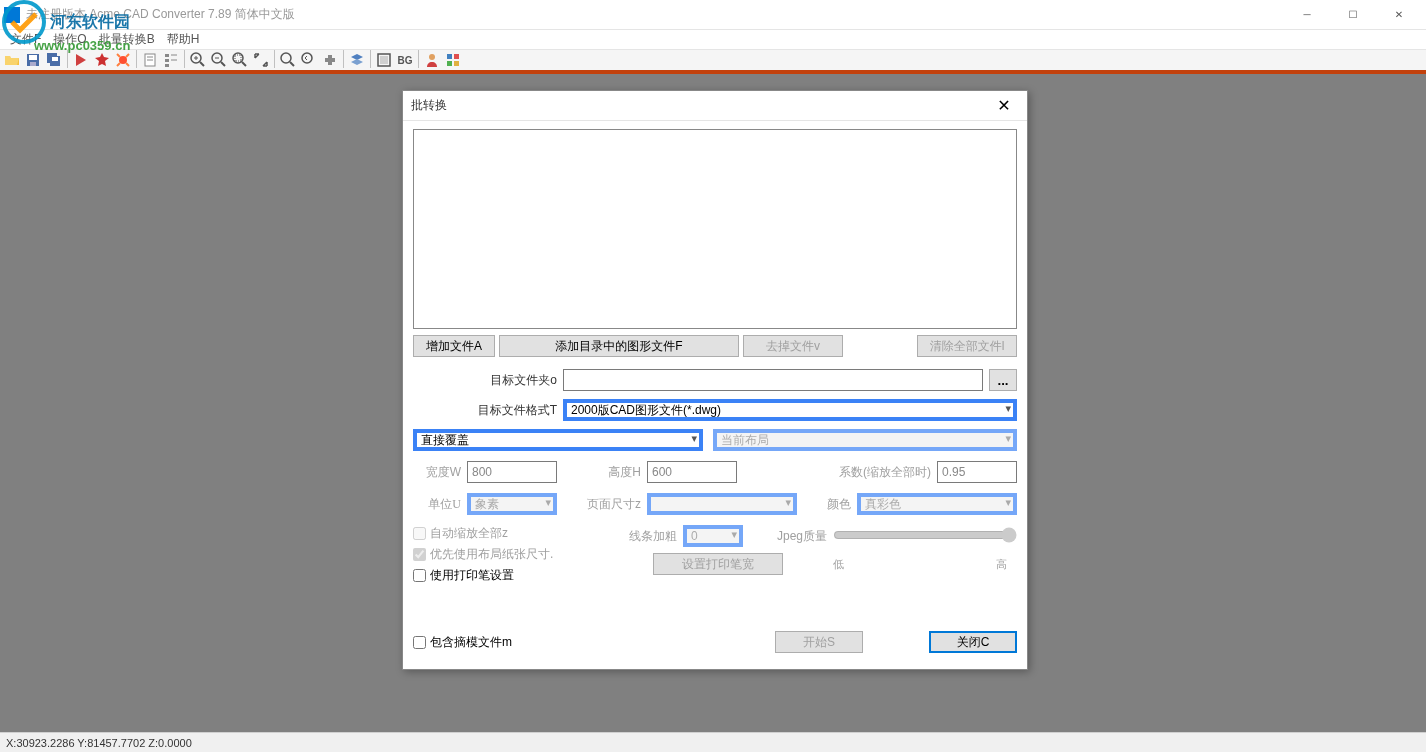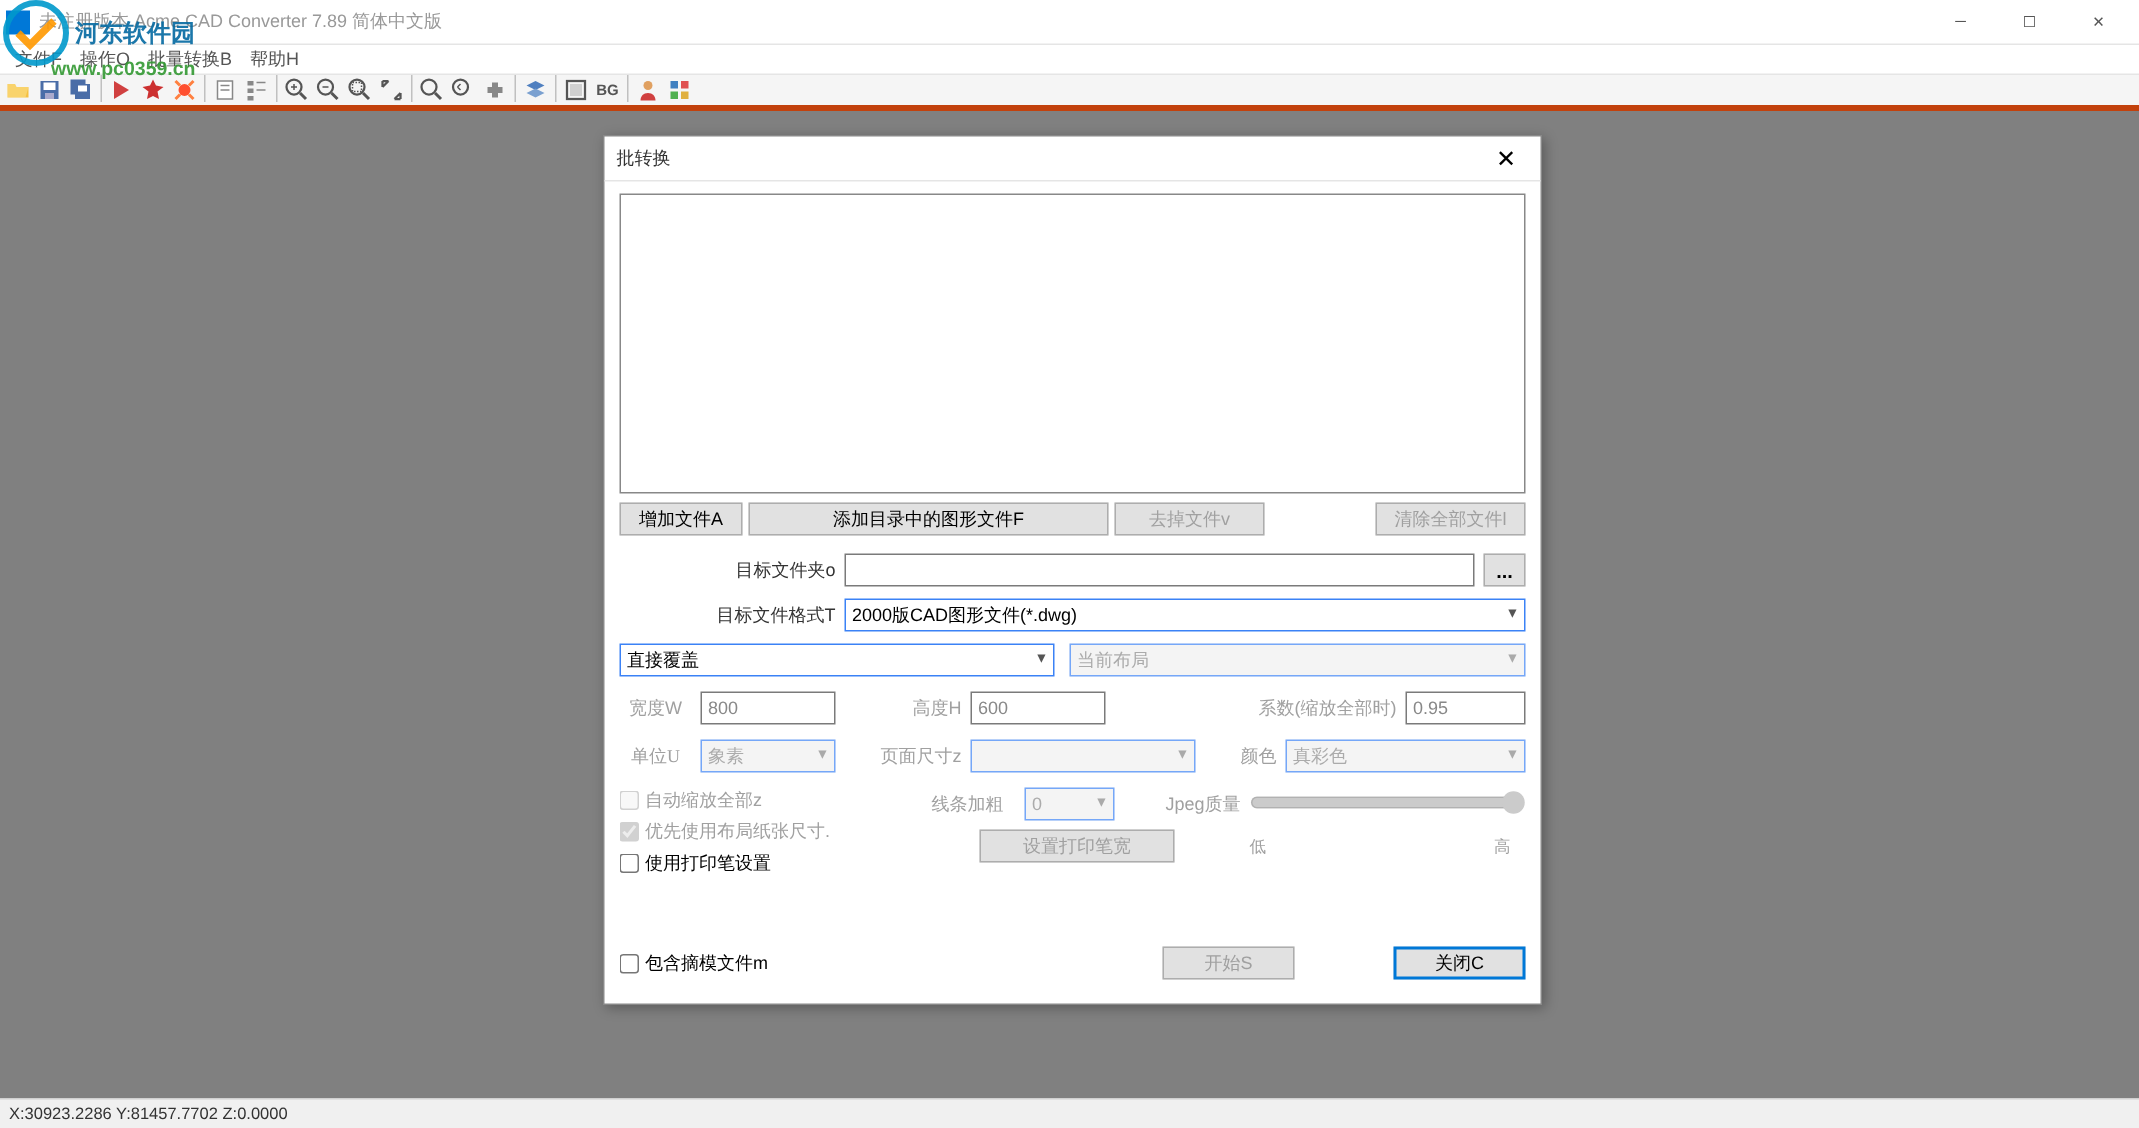--- a/index.html
+++ b/index.html
@@ -31,26 +31,26 @@
     
     .file-list { width: 100%; height: 200px; border: 1px solid #888; background: #fff; margin-bottom: 6px; }
     
     .file-btns { display: flex; gap: 4px; margin-bottom: 12px; }
     .btn { height: 22px; border: 1px solid #adadad; background: #e1e1e1; font-size: 12px; cursor: pointer; display: inline-flex; align-items: center; justify-content: center; padding: 0 8px; }
     .btn.disabled { color: #a0a0a0; cursor: default; }
     .btn.primary { border: 2px solid #0078d7; background: #e1e1e1; }
     
     .form-row { display: flex; align-items: center; margin-bottom: 8px; }
     .form-label { text-align: right; padding-right: 6px; font-size: 12px; color: #333; }
-    .form-label.disabled { color: #a0a0a0; text-align: center; }
+    .form-label.disabled { color: #a0a0a0; }
     .input-text { height: 22px; border: 1px solid #7a7a7a; padding: 0 4px; font-size: 12px; }
     .input-text:disabled { background: #fff; color: #888; }
     .browse-btn { width: 28px; height: 22px; border: 1px solid #adadad; background: #e1e1e1; margin-left: 6px; cursor: pointer; display: flex; align-items: center; justify-content: center; font-weight: bold; }
     
-    .select { height: 22px; border: 1px solid #3b82f6; background: #fff; font-size: 12px; padding: 0 4px; appearance: none; position: relative; }
+    .select { height: 22px; border: 4px solid #3b82f6; background: #fff; font-size: 12px; padding: 0 4px; appearance: none; position: relative; }
     .select-wrap { position: relative; display: inline-block; }
     .select-wrap::after { content: "▾"; position: absolute; right: 6px; top: 3px; pointer-events: none; font-size: 11px; color: #555; }
     .select:disabled { background: #f0f0f0; color: #888; }
     .select-wrap.disabled::after { color: #aaa; }
     
     .section-labels { display: flex; margin-top: 6px; margin-bottom: 4px; }
     .section-label { font-size: 12px; color: #333; }
     .section-label.disabled { color: #a0a0a0; }
     
     .wh-row { display: flex; align-items: center; gap: 0; margin-bottom: 10px; margin-top: 10px; }

